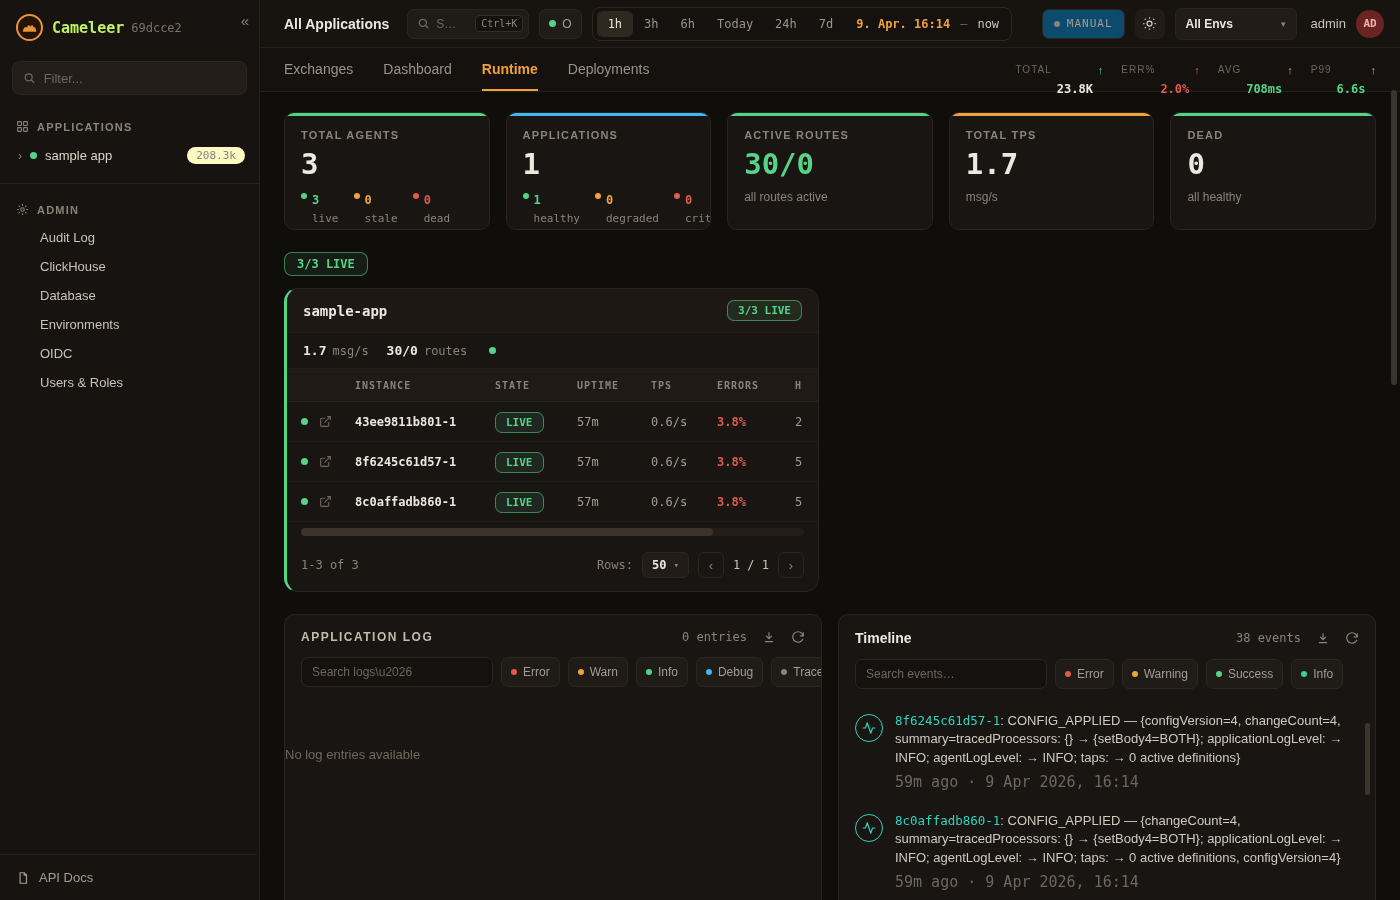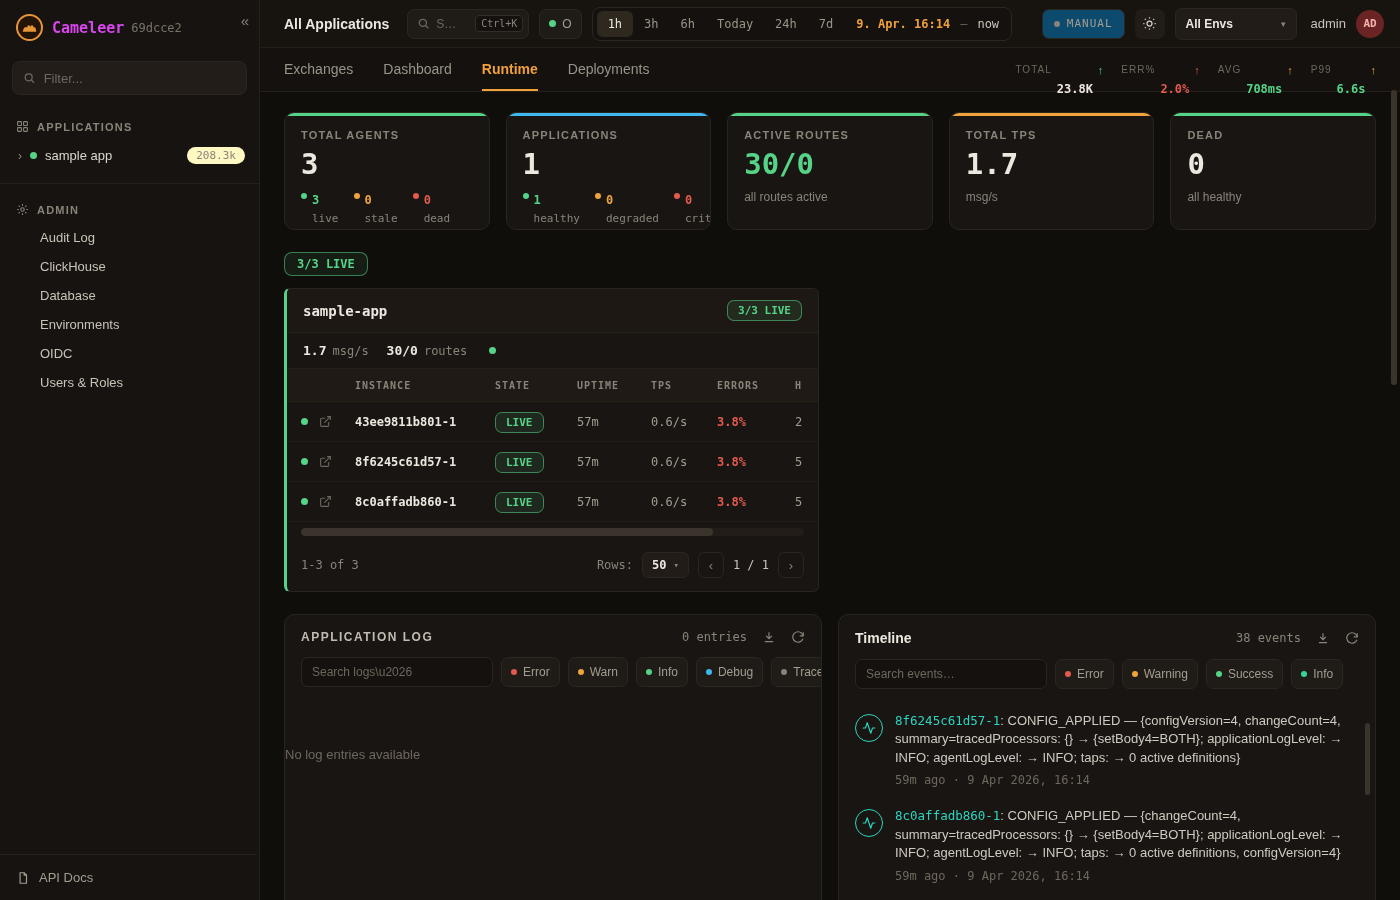--- a/index.html
+++ b/index.html
@@ -4,21 +4,21 @@
 <style>
   * { margin:0; padding:0; box-sizing:border-box; }
   html,body { width:1400px; height:900px; overflow:hidden; background:#0d0b09; }
   body { font-family:"Liberation Sans", sans-serif; color:#ece7df; }
   #app { position:relative; width:1400px; height:900px; display:flex; overflow:hidden; }
 
   
   .sidebar { width:260px; min-width:260px; height:100%; background:#171310; border-right:1px solid #262019; position:relative; }
   .side-head { display:flex; align-items:center; padding:14px 14px 10px 16px; position:relative; }
   .logo-circle { width:27px; height:27px; border-radius:50%; background:#241405; border:2px solid #e8953a; display:flex; align-items:center; justify-content:center; margin-right:9px; flex:none; }
-  .logo-text { font-family:"DejaVu Sans Mono", monospace; font-weight:bold; font-size:15px; color:#d946ef; }
+  .logo-text { font-family:"DejaVu Sans Mono", monospace; font-weight:bold; font-size:15px; color:#bef264; }
   .logo-ver { font-family:"DejaVu Sans Mono", monospace; font-size:12px; color:#7a7369; margin-left:7px; }
   .collapse-btn { position:absolute; right:10px; top:12px; background:none; border:none; color:#8a837a; font-size:15px; cursor:pointer; }
   .filter-box { margin:10px 12px 18px; height:34px; background:#221d18; border:1px solid #2b2620; border-radius:8px; display:flex; align-items:center; padding:0 10px; gap:8px; }
   .filter-box input { background:none; border:none; outline:none; color:#c9c2b8; font-size:13px; width:100%; font-family:"Liberation Sans",sans-serif; }
   .filter-box input::placeholder { color:#6e675d; }
   .sec-head { display:flex; align-items:center; gap:8px; padding:7px 16px; font-size:11px; letter-spacing:1.2px; color:#8a837a; font-weight:bold; }
   .sec-head svg { color:#8a837a; }
   .app-row { display:flex; align-items:center; gap:8px; padding:7px 14px 7px 18px; cursor:pointer; }
   .chev { color:#8a837a; font-size:12px; }
   .dot { display:inline-block; width:7px; height:7px; border-radius:50%; flex:none; }
@@ -74,21 +74,21 @@
   .card-subs { display:flex; gap:15px; white-space:nowrap; }
   .sub { display:flex; gap:5px; align-items:flex-start; }
   .sub .dot { width:6px; height:6px; margin-top:3px; }
   .sub-num { font-family:"DejaVu Sans Mono", monospace; font-size:12px; font-weight:bold; line-height:1.1; }
   .sub-text { font-family:"DejaVu Sans Mono", monospace; font-size:11px; color:#8a837a; }
   .card-note { font-size:12px; color:#8a837a; }
 
   .live-badge { display:inline-flex; align-items:center; padding:4px 12px; border:1px solid rgba(85,212,136,.55); background:rgba(85,212,136,.08); border-radius:8px; color:#55d488; font-family:"DejaVu Sans Mono", monospace; font-size:12px; font-weight:bold; margin-bottom:12px; }
 
   
-  .app-card { width:535px; background:#191512; border:1px solid #2a241e; border-left:3px solid #55d488; border-radius:6px; overflow:hidden; margin-bottom:22px; }
+  .app-card { width:535px; background:#191512; border:1px solid #2a241e; border-left:3px solid #55d488; border-radius:14px; overflow:hidden; margin-bottom:22px; }
   .app-head { display:flex; align-items:center; justify-content:space-between; padding:11px 16px; background:#1d1813; border-bottom:1px solid #262019; }
   .app-title { font-family:"DejaVu Sans Mono", monospace; font-size:14px; font-weight:bold; color:#ece7df; }
   .live-pill { padding:3px 10px; border:1px solid rgba(85,212,136,.55); background:rgba(85,212,136,.1); border-radius:7px; color:#55d488; font-family:"DejaVu Sans Mono", monospace; font-size:11px; font-weight:bold; white-space:nowrap; }
   .app-meta { display:flex; align-items:center; gap:6px; padding:10px 16px; border-bottom:1px solid #262019; font-family:"DejaVu Sans Mono", monospace; }
   .meta-val { font-size:13px; font-weight:bold; color:#ece7df; }
   .meta-unit { font-size:12px; color:#8a837a; margin-right:12px; }
   .app-meta .dot { margin-left:4px; }
   .table-clip { overflow:hidden; }
   .t-head, .t-row { display:grid; grid-template-columns:18px 36px 140px 82px 74px 66px 78px 56px; align-items:center; padding-left:14px; }
   .t-head { height:33px; background:#1f1a15; border-bottom:1px solid #262019; font-family:"DejaVu Sans Mono", monospace; font-size:10px; letter-spacing:1px; color:#8a837a; font-weight:bold; }
@@ -120,21 +120,21 @@
   .panel-search::placeholder { color:#6e675d; }
   .fchip { height:30px; background:#1f1b16; border:1px solid #2b2620; border-radius:7px; display:flex; align-items:center; gap:6px; padding:0 9px; font-size:12px; color:#a39c91; cursor:pointer; white-space:nowrap; }
   .fchip .dot { width:6px; height:6px; }
   .log-empty { text-align:left; padding-top:48px; color:#6e675d; font-size:13px; }
 
   .events { position:relative; padding:2px 22px 0 16px; }
   .event { display:flex; gap:12px; padding:9px 0; }
   .ev-icon { width:28px; height:28px; min-width:28px; border-radius:50%; border:1.5px solid #2dd4bf; color:#2dd4bf; display:flex; align-items:center; justify-content:center; margin-top:2px; }
   .ev-text { font-size:13px; line-height:1.42; color:#cfc9c0; }
   .ev-id { color:#2dd4bf; font-family:"DejaVu Sans Mono", monospace; font-size:12.5px; }
-  .ev-time { margin-top:5px; font-family:"DejaVu Sans Mono", monospace; font-size:12px; color:#6e675d; }
+  .ev-time { margin-top:5px; font-family:"DejaVu Sans Mono", monospace; font-size:15px; color:#6e675d; }
   .tl-scroll { position:absolute; top:108px; bottom:8px; right:5px; width:5px; }
   .tl-thumb { width:5px; height:72px; background:#3b342c; border-radius:3px; cursor:pointer; }
   .page-scroll-thumb { position:absolute; right:3px; top:90px; width:6px; height:295px; background:#3b342c; border-radius:3px; cursor:pointer; z-index:10; }
 </style>
 </head>
 <body>
 
 <div id="app">
 
   <aside class="sidebar">

